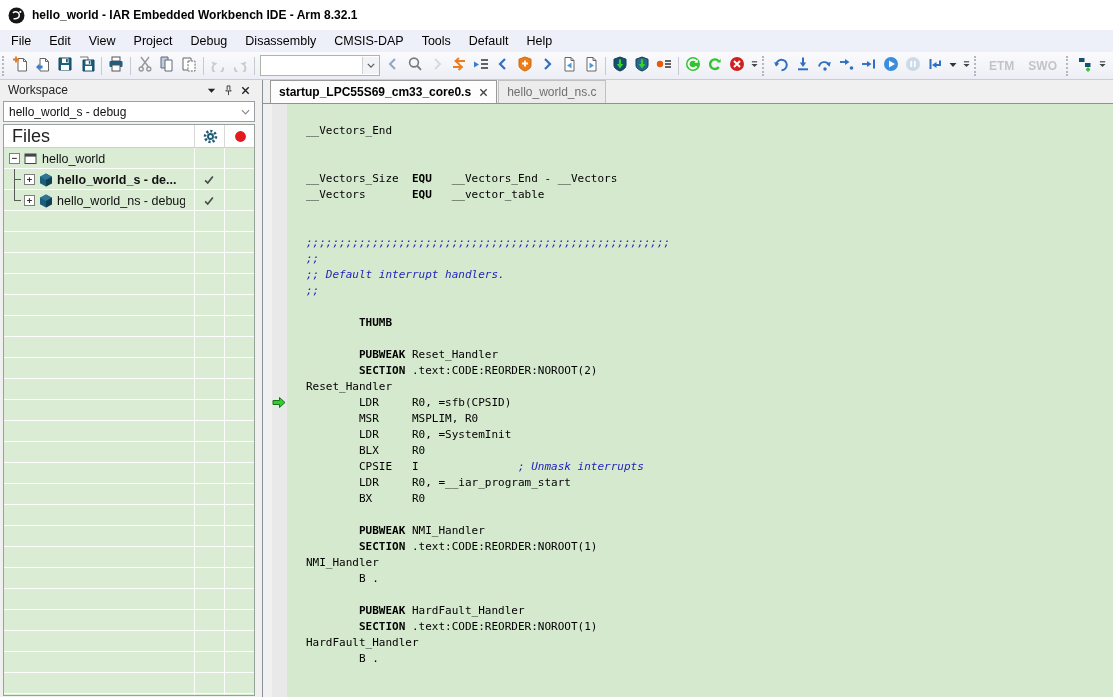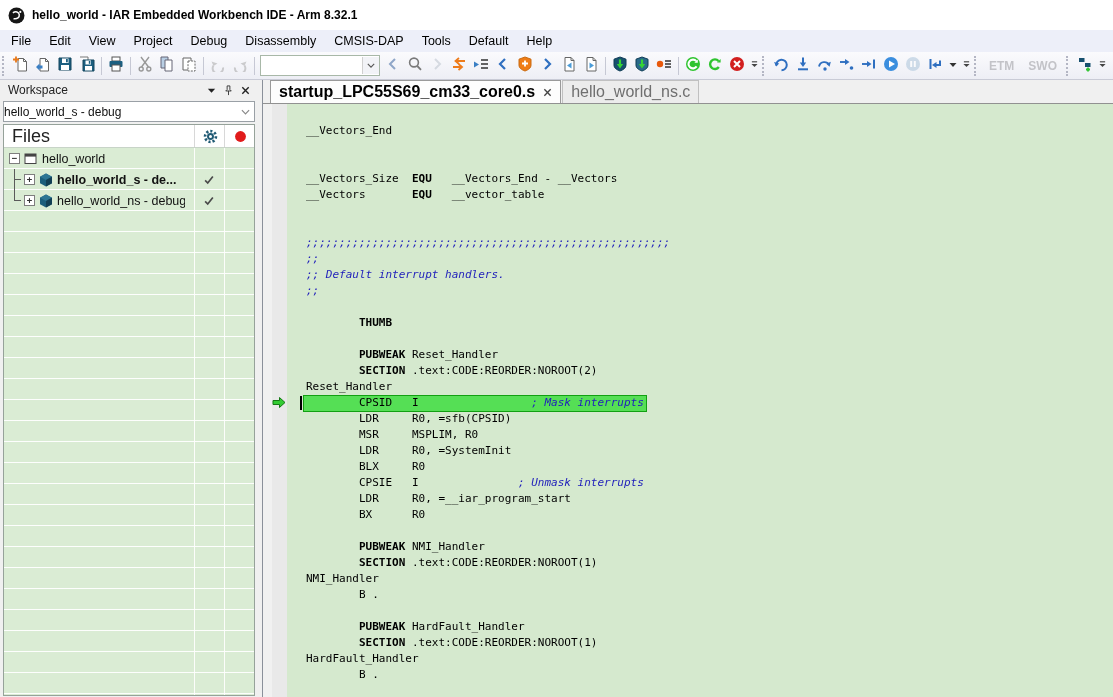--- a/index.html
+++ b/index.html
@@ -33,21 +33,21 @@
   
   #main{position:absolute;top:80px;left:0;right:0;bottom:0;display:flex;}
 
   
   #workspace{width:258px;flex:0 0 auto;background:#f0f0f0;position:relative;}
   #ws-header{height:20px;display:flex;align-items:center;padding:0 4px 0 8px;color:#222;}
   #ws-header .wtitle{flex:1;font-size:12px;}
   .ws-hbtn{width:17px;height:16px;display:inline-flex;align-items:center;justify-content:center;}
   .ws-hbtn svg{width:11px;height:11px;}
   #ws-combo{position:absolute;left:3px;right:3px;top:21px;height:19px;background:#fff;border:1px solid #9aa0a6;display:flex;align-items:center;}
-  #ws-combo .cval{flex:1;font-size:12px;color:#111;}
+  #ws-combo .cval{flex:1;padding-left:5px;font-size:12px;color:#111;}
   #ws-combo .cbtn{width:18px;display:flex;align-items:center;justify-content:center;}
   #ws-files{position:absolute;left:3px;right:3px;top:44px;bottom:1px;background:#daecd4;border:1px solid #96a29a;overflow:hidden;}
   #files-header{height:22px;background:#fff;border-bottom:1px solid #c8d4c8;position:relative;display:flex;align-items:center;}
   #files-header .flabel{padding-left:8px;font-size:18px;color:#222;}
   #files-header .colcell{position:absolute;top:0;height:22px;width:30px;display:flex;align-items:center;justify-content:center;}
   #files-header .c1{left:190px;border-left:1px solid #d8d8d8;}
   #files-header .c2{left:220px;border-left:1px solid #d8d8d8;}
   #files-header svg{width:15px;height:15px;}
   #ws-tree{position:absolute;top:23px;left:0;right:0;bottom:0;
     background-image:repeating-linear-gradient(180deg, rgba(0,0,0,0) 0 20px, rgba(255,255,255,.95) 20px 21px);}
@@ -66,21 +66,21 @@
   .trow.bold .tlabel{font-weight:bold;}
   .trow .chk{position:absolute;left:190px;width:30px;display:flex;justify-content:center;}
   .trow .chk svg{width:12px;height:12px;}
 
   
   #splitter{width:4px;flex:0 0 auto;background:#f0f0f0;}
 
   
   #editor{flex:1;display:flex;flex-direction:column;border-left:1px solid #8a909a;min-width:0;}
   #tabbar{height:23px;background:#f0f0f0;border-bottom:1px solid #919191;display:flex;align-items:flex-end;padding-left:7px;}
-  .tab{height:22px;display:flex;align-items:center;padding:0 8px;font-size:16px;color:#6f6f6f;background:#ececec;border:1px solid #c0c0c0;border-bottom:none;margin-right:1px;}
+  .tab{height:22px;display:flex;align-items:center;padding:0 8px;font-size:12px;color:#6f6f6f;background:#ececec;border:1px solid #c0c0c0;border-bottom:none;margin-right:1px;}
   .tab.active{background:#fdfdfd;color:#000;font-weight:bold;border-color:#9a9a9a;}
   .tab .tclose{margin-left:8px;display:inline-flex;}
   .tab .tclose:empty{display:none;}
   .tab .tclose svg{width:9px;height:9px;}
 
   #edit-body{position:relative;flex:1;overflow:hidden;
     background:linear-gradient(90deg,#f1f1f1 0 9px,#e9e9e9 9px 24px,#d5e9ce 24px);}
   #gutter-hit{position:absolute;left:0;top:0;bottom:0;width:24px;}
   #code{position:absolute;left:0;top:0;right:0;padding:19px 0 0 43px;font:11px/16px "DejaVu Sans Mono",monospace;color:#000;}
   .ln{height:16px;white-space:pre;}
@@ -575,21 +575,20 @@
             <div class="ln"><span class="lnc"><span class="seg p">        </span><span class="seg k">THUMB</span></span></div>
 
             <div class="ln"><span class="lnc"></span></div>
 
             <div class="ln"><span class="lnc"><span class="seg p">        </span><span class="seg k">PUBWEAK</span><span class="seg p"> Reset_Handler</span></span></div>
 
             <div class="ln"><span class="lnc"><span class="seg p">        </span><span class="seg k">SECTION</span><span class="seg p"> .text:CODE:REORDER:NOROOT(2)</span></span></div>
 
             <div class="ln"><span class="lnc"><span class="seg p">Reset_Handler</span></span></div>
 
-            <div class="ln hl"><span class="lnc"><span class="seg p">        CPSID   I                 </span><span class="seg c">; Mask interrupts</span></span></div>
 
             <div class="ln"><span class="lnc"><span class="seg p">        LDR     R0, =sfb(CPSID)</span></span></div>
 
             <div class="ln"><span class="lnc"><span class="seg p">        MSR     MSPLIM, R0</span></span></div>
 
             <div class="ln"><span class="lnc"><span class="seg p">        LDR     R0, =SystemInit</span></span></div>
 
             <div class="ln"><span class="lnc"><span class="seg p">        BLX     R0</span></span></div>
 
             <div class="ln"><span class="lnc"><span class="seg p">        CPSIE   I               </span><span class="seg c">; Unmask interrupts</span></span></div>

